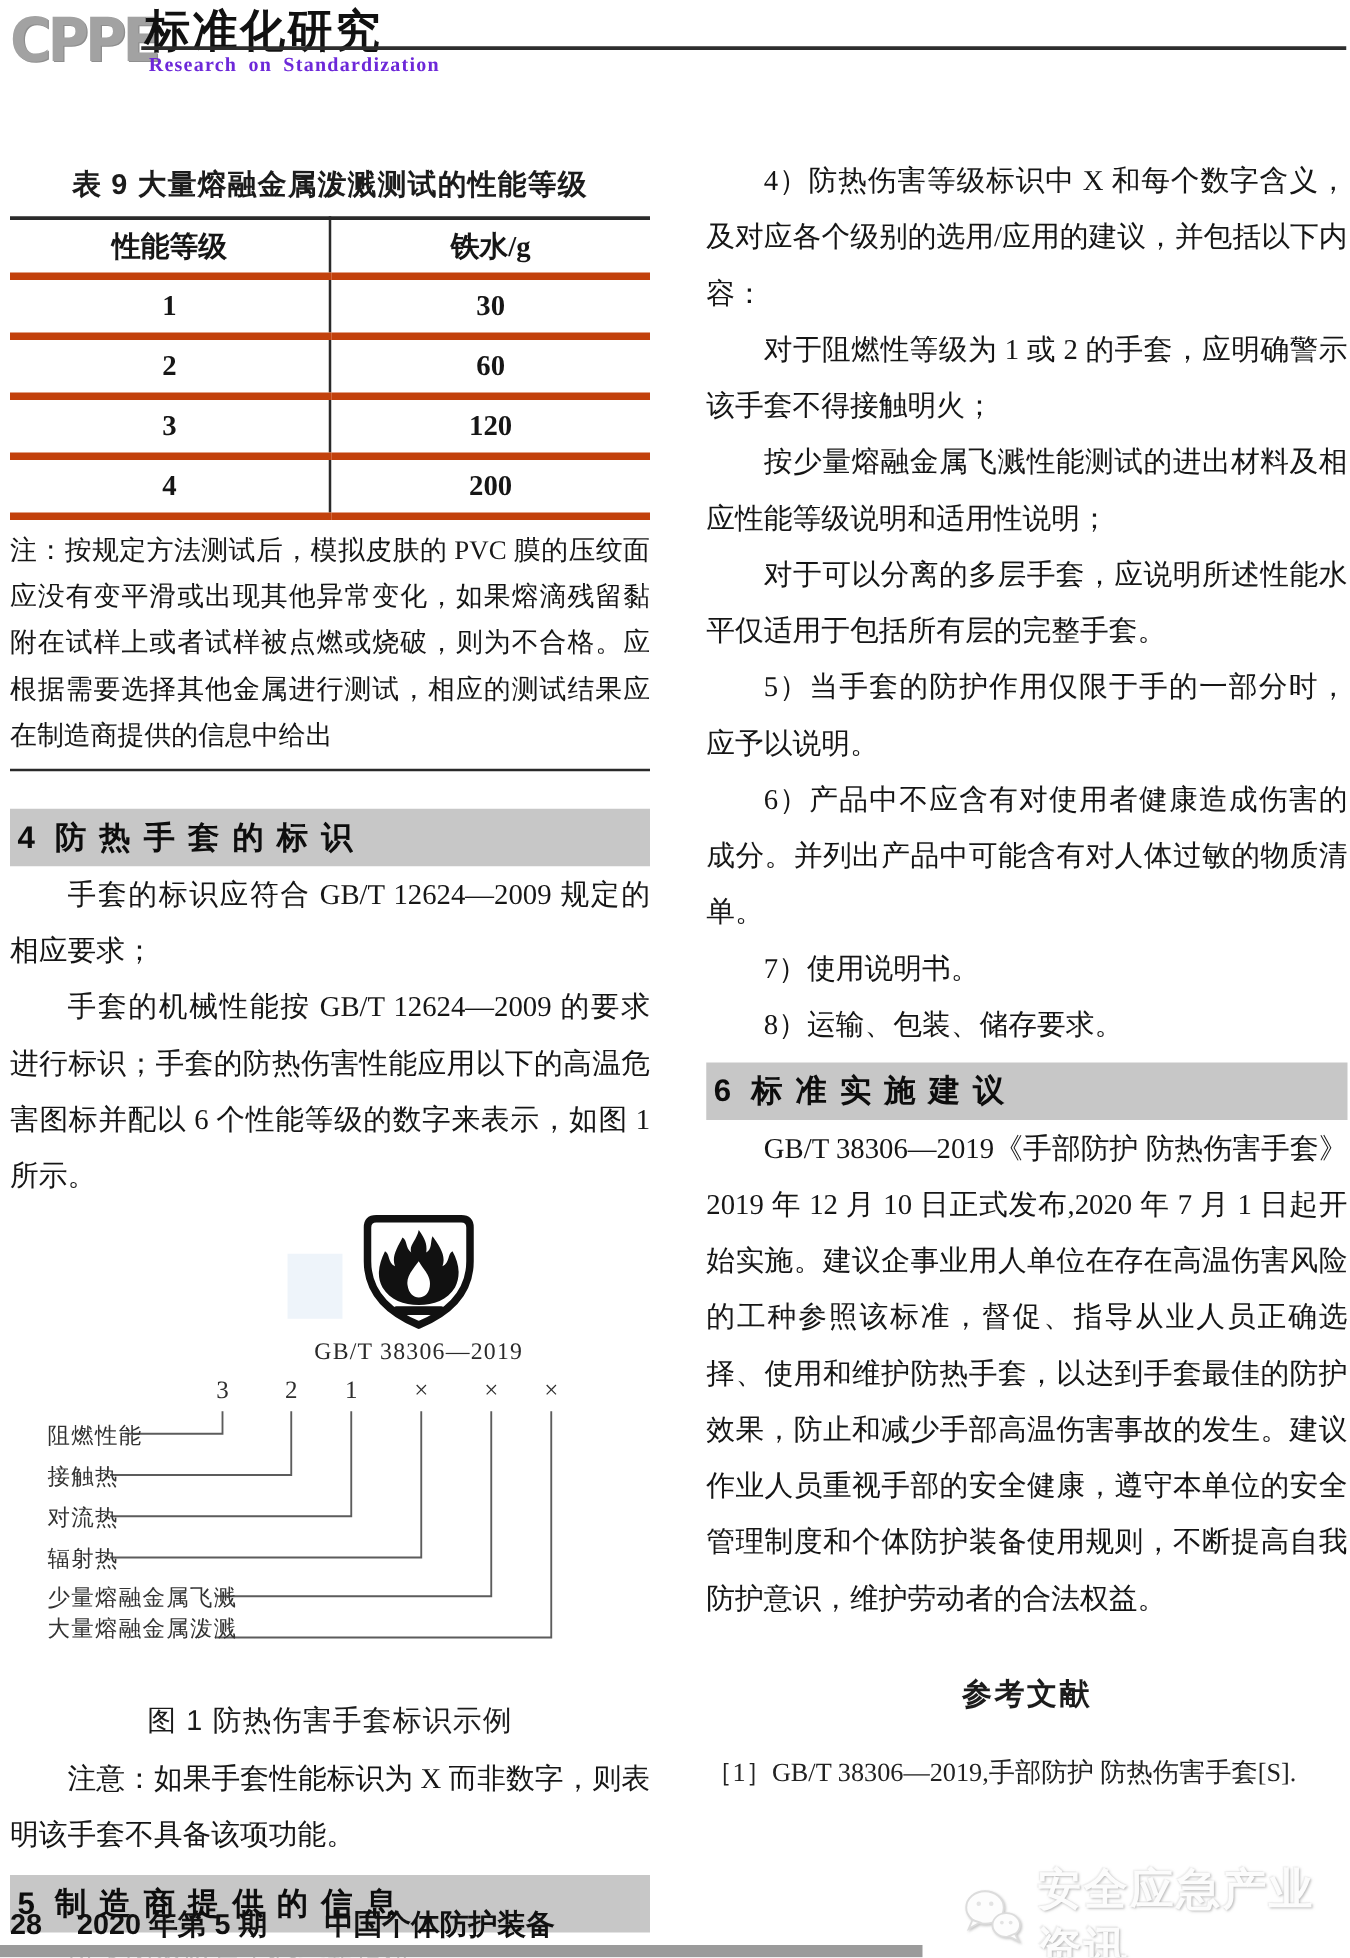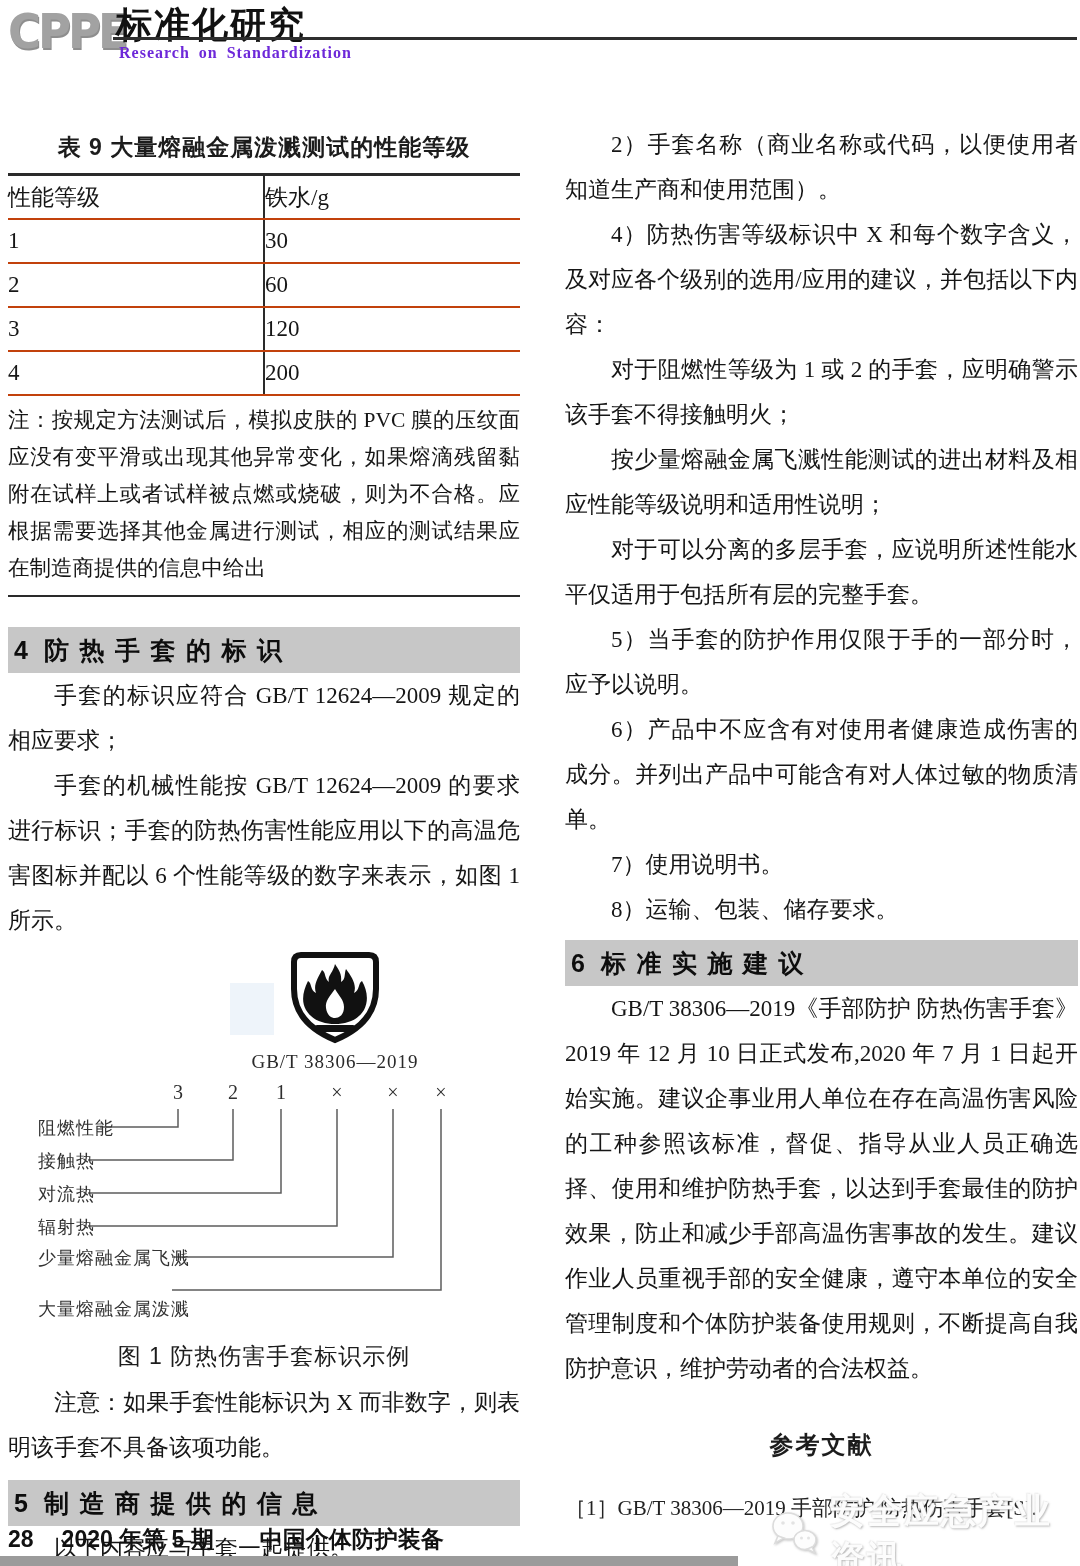--- a/index.html
+++ b/index.html
@@ -36,22 +36,22 @@
   
   .tbl-caption{
     font-family:"Liberation Sans","DejaVu Sans",sans-serif;
     font-weight:bold;font-size:23px;text-align:center;margin:6px 0 10px 0;letter-spacing:1px;
   }
   table.perf{
     width:100%;border-collapse:collapse;font-size:23px;color:#161616;
     border-top:3px solid #2a2a2a;
   }
   table.perf th,table.perf td{
-    height:42px;text-align:left;font-weight:normal;
-    border-bottom:2px solid #c2410c;padding:0;
+    height:42px;text-align:center;font-weight:bold;
+    border-bottom:6px solid #c2410c;padding:0;
   }
   table.perf th{font-size:23px;}
   table.perf .vline{border-right:2px solid #2a2a2a;}
   .tbl-note{
     font-size:21.5px;line-height:37px;text-align:justify;margin:6px 0 0 0;
     border-bottom:2px solid #2a2a2a;padding-bottom:8px;color:#161616;
   }
   
   .sec-bar{
     background:#c7c7c7;height:46px;line-height:46px;
@@ -192,38 +192,37 @@
         <span class="dmark" style="left:273px;">1</span>
         <span class="dmark" style="left:329px;">×</span>
         <span class="dmark" style="left:385px;">×</span>
         <span class="dmark" style="left:433px;">×</span>
 
         <span class="dlabel" style="top:37px;">阻燃性能</span>
         <span class="dlabel" style="top:70px;">接触热</span>
         <span class="dlabel" style="top:103px;">对流热</span>
         <span class="dlabel" style="top:136px;">辐射热</span>
         <span class="dlabel" style="top:167px;">少量熔融金属飞溅</span>
-        <span class="dlabel" style="top:218px;">大量熔融金属泼溅</span>
+        <span class="dlabel" style="top:192px;">大量熔融金属泼溅</span>
       </div>
 
       <div class="fig-caption">图 1 防热伤害手套标识示例</div>
     </div>
 
     <p class="body">注意：如果手套性能标识为 X 而非数字，则表明该手套不具备该项功能。</p>
 
     <div class="sec-bar" style="margin-top:10px;">
       <span class="num">5</span><span class="ttl">制造商提供的信息</span>
     </div>
 
     <p class="body mt14">以下内容应与手套一起提供。</p>
 
   </div>
 
   <div class="col-right">
-    <p class="body">2）手套名称（商业名称或代码，以便使用者知道生产商和使用范围）。</p>
     <p class="body">4）防热伤害等级标识中 X 和每个数字含义，及对应各个级别的选用/应用的建议，并包括以下内容：</p>
     <p class="body">对于阻燃性等级为 1 或 2 的手套，应明确警示该手套不得接触明火；</p>
     <p class="body">按少量熔融金属飞溅性能测试的进出材料及相应性能等级说明和适用性说明；</p>
     <p class="body">对于可以分离的多层手套，应说明所述性能水平仅适用于包括所有层的完整手套。</p>
     <p class="body">5）当手套的防护作用仅限于手的一部分时，应予以说明。</p>
     <p class="body">6）产品中不应含有对使用者健康造成伤害的成分。并列出产品中可能含有对人体过敏的物质清单。</p>
     <p class="body">7）使用说明书。</p>
     <p class="body">8）运输、包装、储存要求。</p>
 
     <div class="sec-bar" style="margin-top:8px;">

